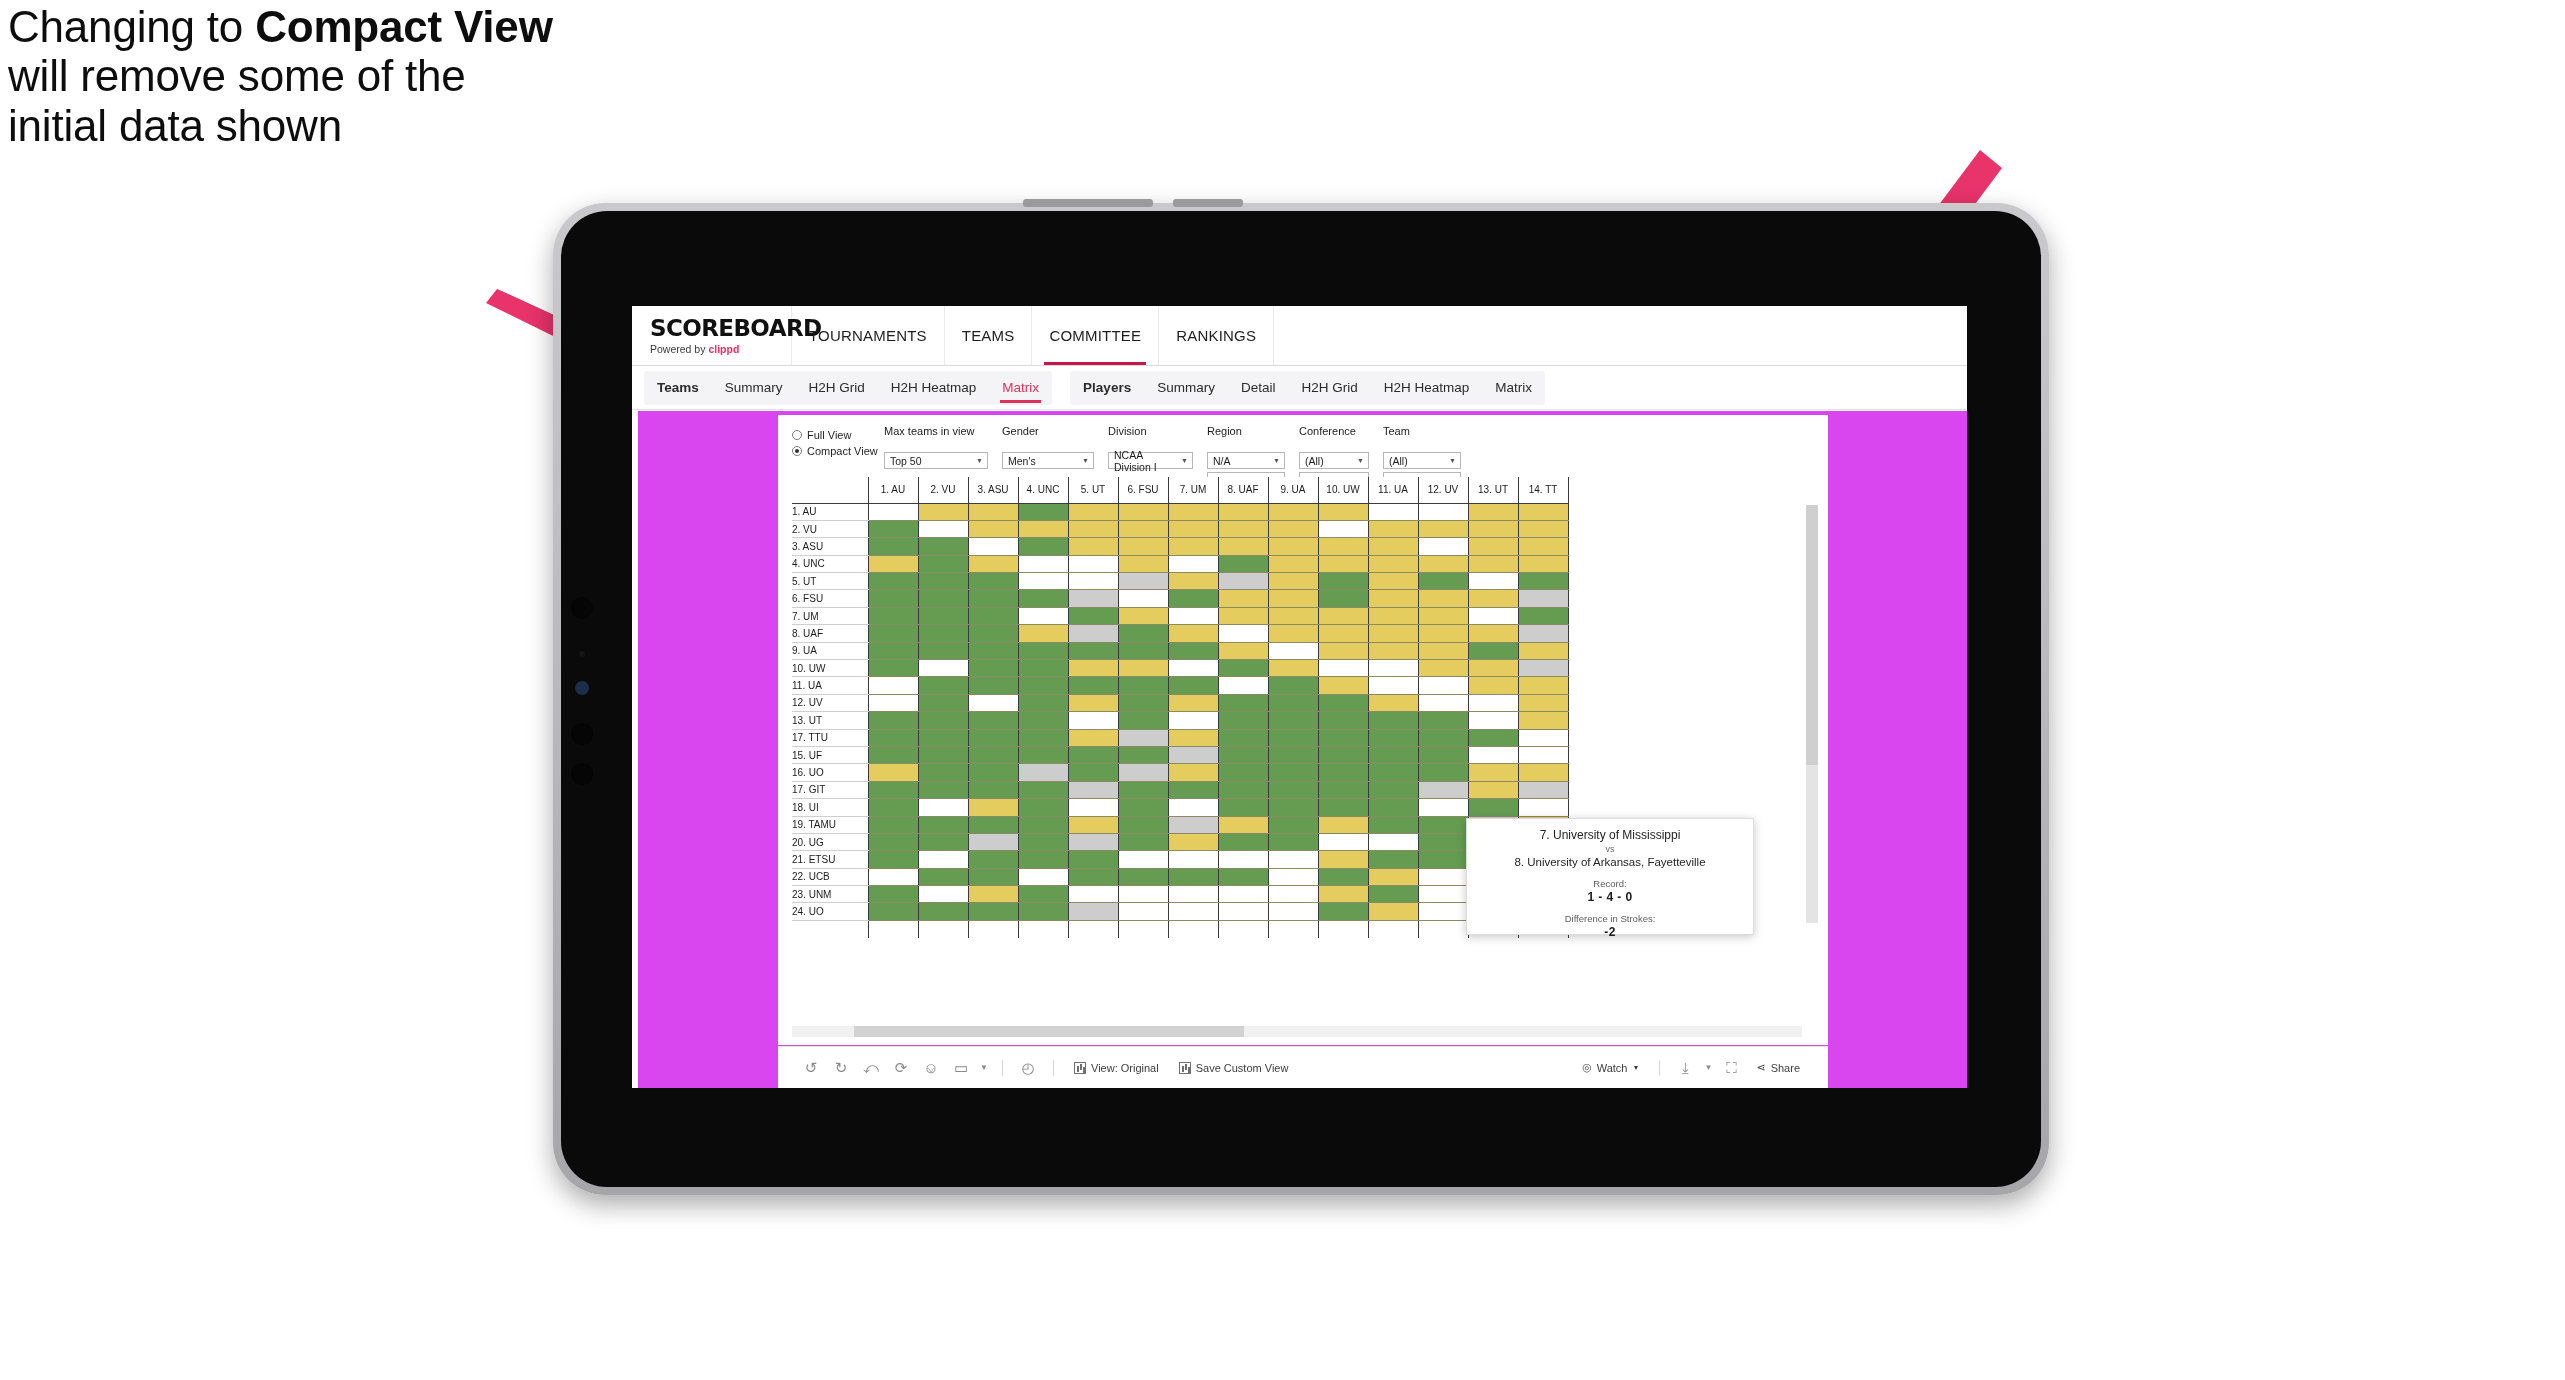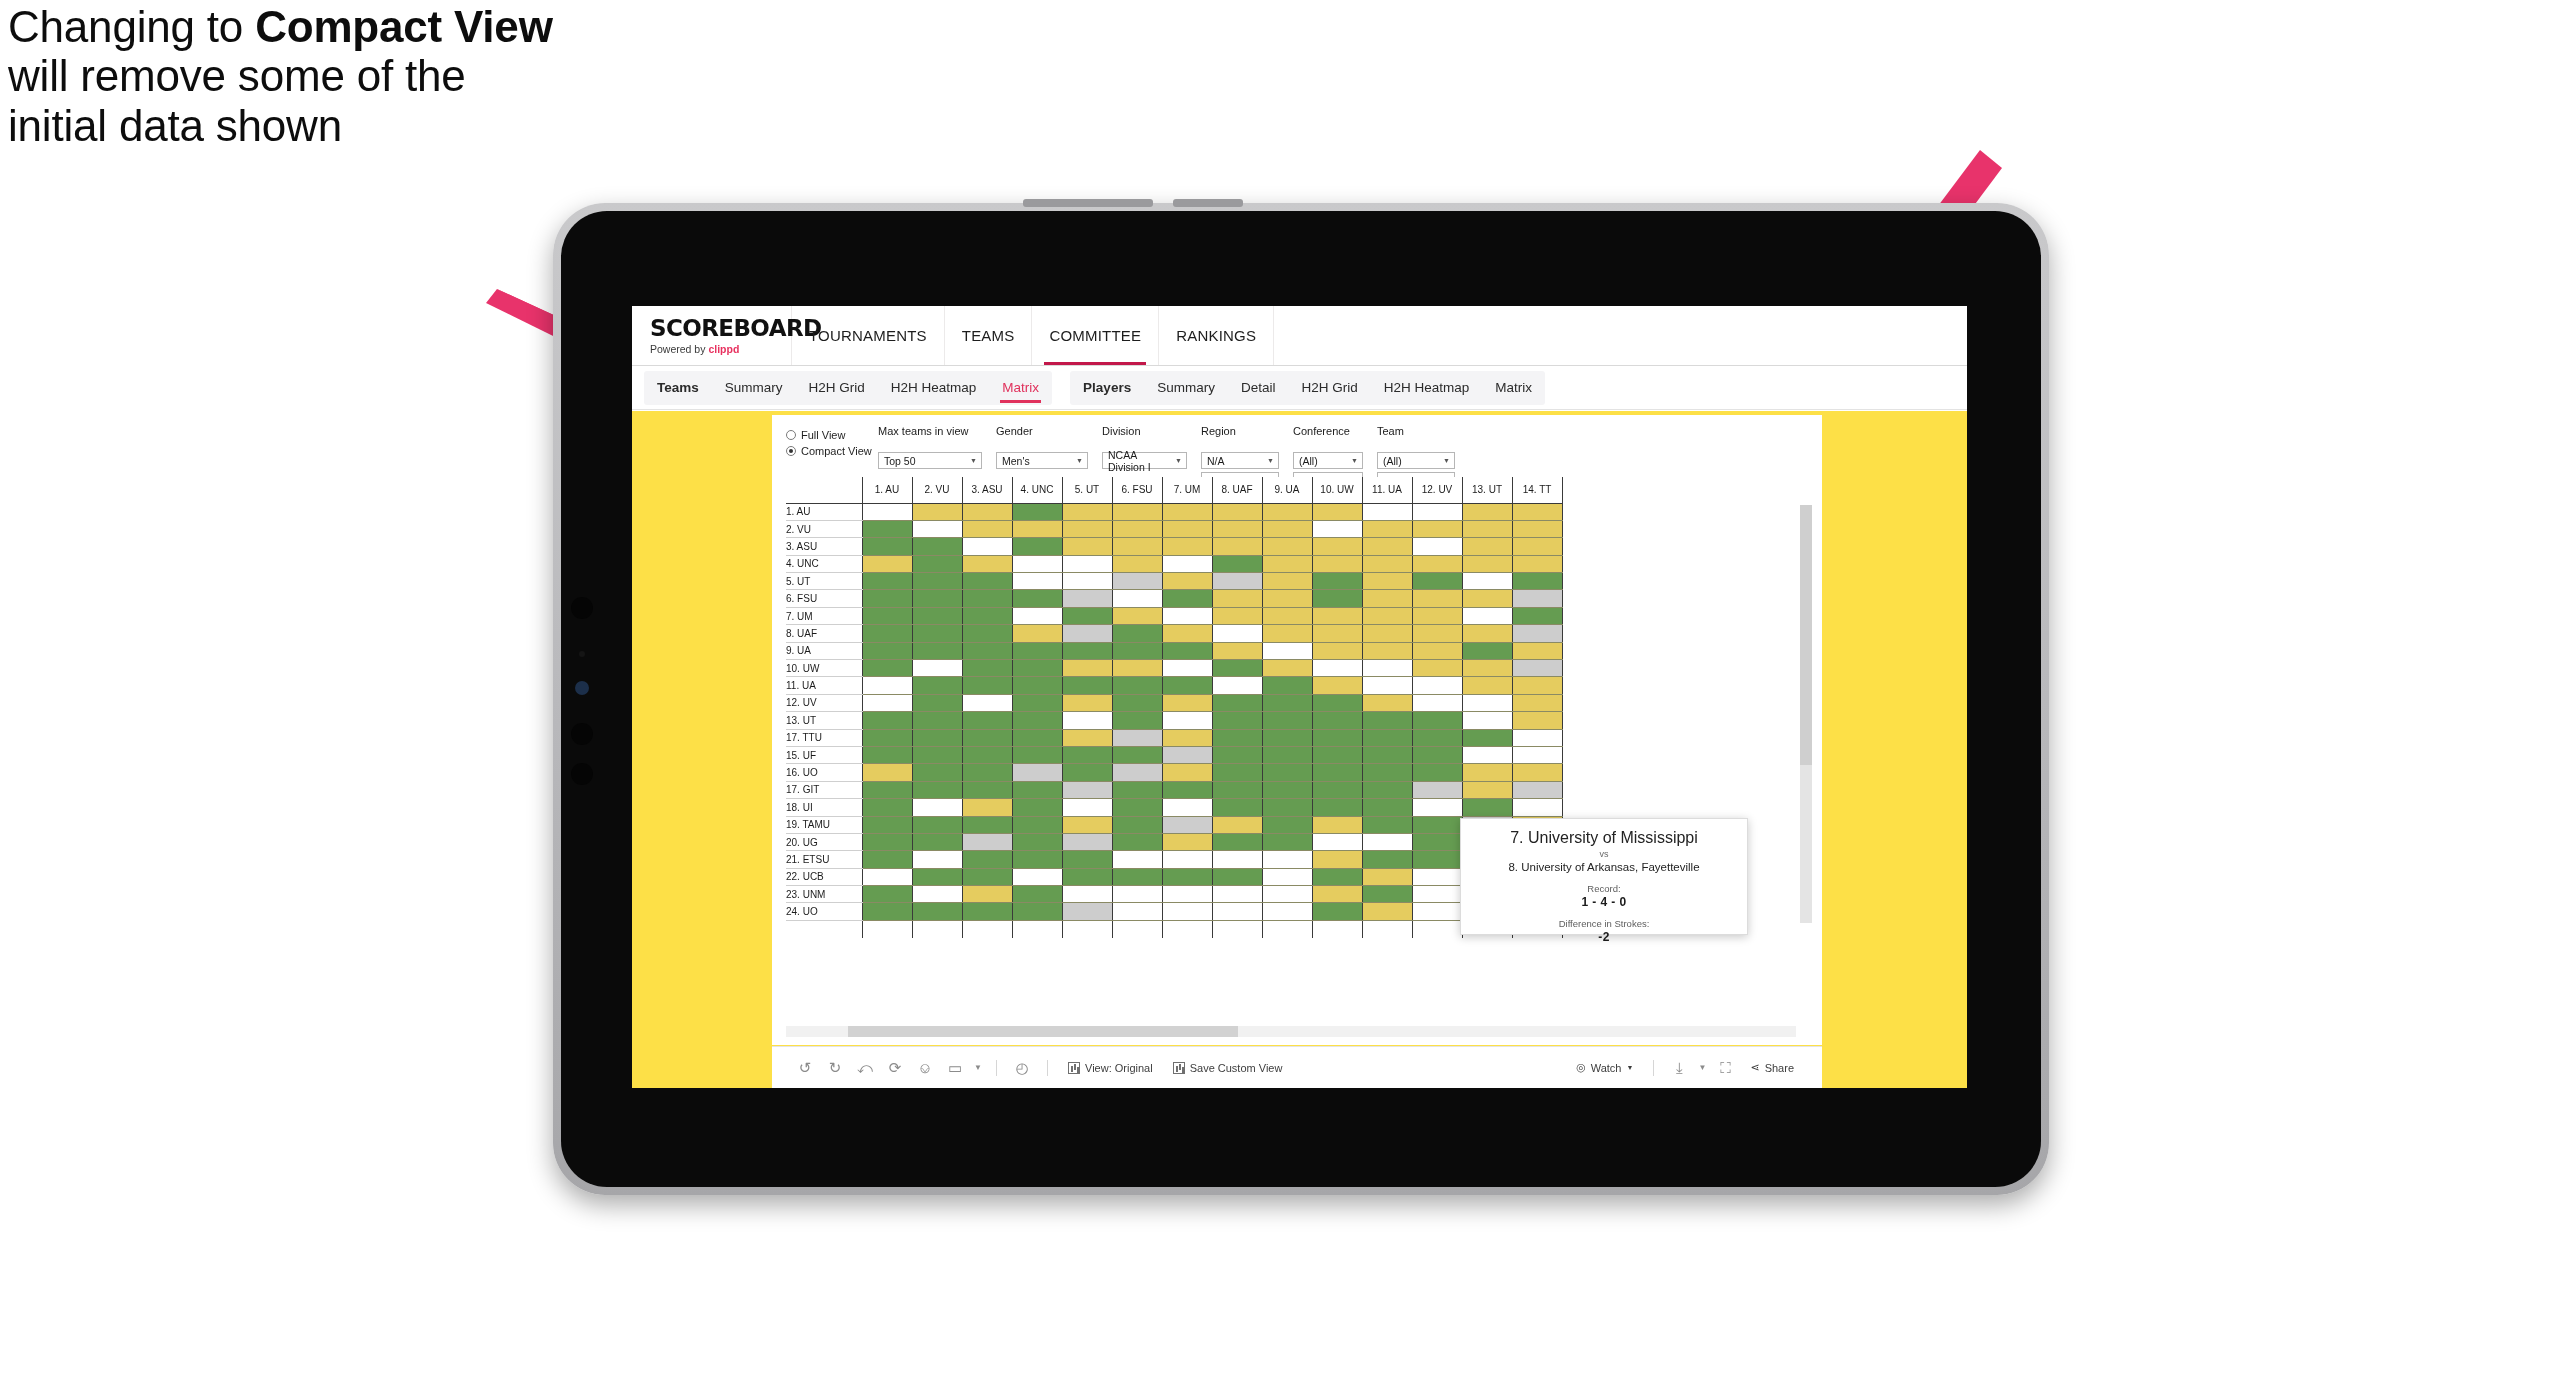--- a/index.html
+++ b/index.html
@@ -97,22 +97,22 @@
   .tab {
     font-size: 13.5px; color:#2b2b2b; padding: 0 13px; height:34px;
     display:flex; align-items:center; position:relative; cursor:pointer; white-space:nowrap;
   }
   .tab.head { font-weight: 700; }
   .tab.sel { color:#e0315c; }
   .tab.sel::after { content:''; position:absolute; left:11px; right:11px; bottom:2px; height:2.5px; background:#e0315c; }
 
   
   #viz-outer {
-    position:absolute; left:0; top:105px; width:1335px; height:677px;
-    background: #fde047; padding: 4px 0 0 0;
+    position:absolute; left:6px; top:105px; width:1335px; height:677px;
+    background: #d946ef; padding: 4px 0 0 0;
   }
   #viz {
     position:absolute; left:140px; top:4px; width:1050px; height:630px;
     background:#ffffff;
   }
 
   
   #filters { position:relative; height: 56px; padding: 10px 0 0 14px; display:flex; align-items:flex-start; }
   .radio-col { width: 92px; padding-top: 2px;}
   .radio-row { display:flex; align-items:center; gap:5px; font-size:11px; color:#1f1f1f; height:16px; cursor:pointer;}
@@ -172,21 +172,21 @@
   }
   #hscroll-thumb { position:absolute; left:62px; top:0; width:390px; height:11px; background:#d2d2d2; }
 
   
   #tooltip {
     position:absolute; left:688px; top:403px; width:288px; height:117px;
     background:#ffffff; border:1px solid #dcdcdc;
     box-shadow: 0 2px 9px rgba(0,0,0,0.22);
     padding: 9px 8px 0 8px; text-align:center; z-index: 40;
   }
-  #tt-a { font-size: 16px; color:#232323; line-height:1.25; }
+  #tt-a { font-size: 12px; color:#232323; line-height:1.25; }
   #tt-vs { font-size: 9px; color:#6a6a6a; margin: 1px 0 1px 0; }
   #tt-b { font-size: 11.5px; color:#232323; line-height:1.25; }
   .tt-lbl { font-size: 9.5px; color:#5d5d5d; margin-top: 9px; }
   .tt-val { font-size: 12px; color:#1b1b1b; font-weight:600; letter-spacing:.4px; margin-top:1px;}
 
   
   #toolbar {
     position:absolute; left:140px; bottom:0; width:1050px; height:42px;
     background:#ffffff; border-top:1px solid #e4e4e4;
     display:flex; align-items:center; padding-left: 18px; gap: 0px;

